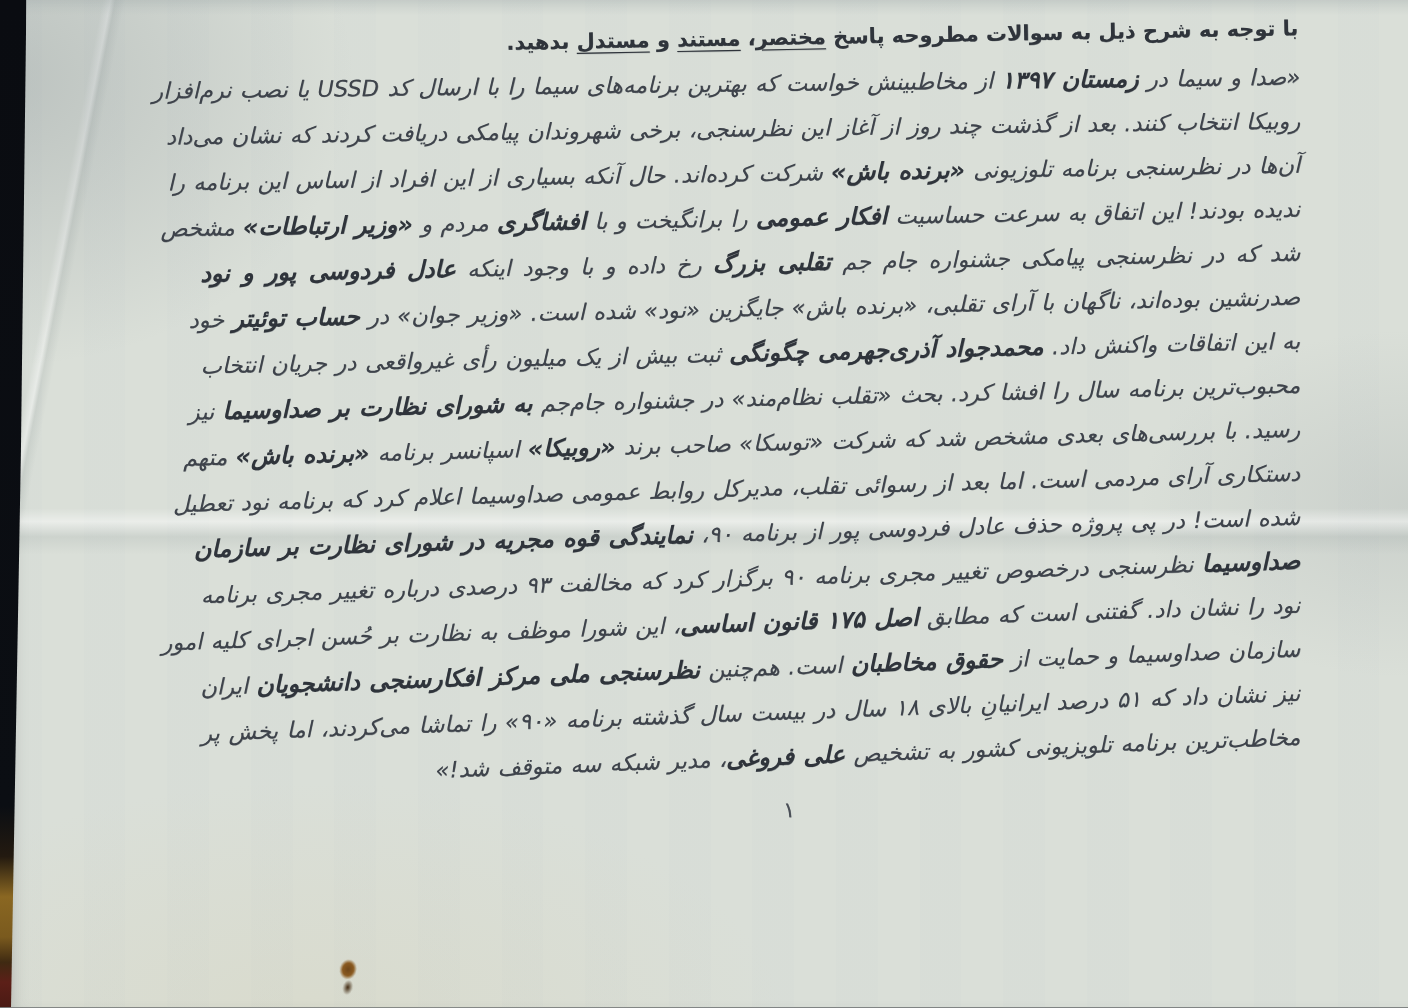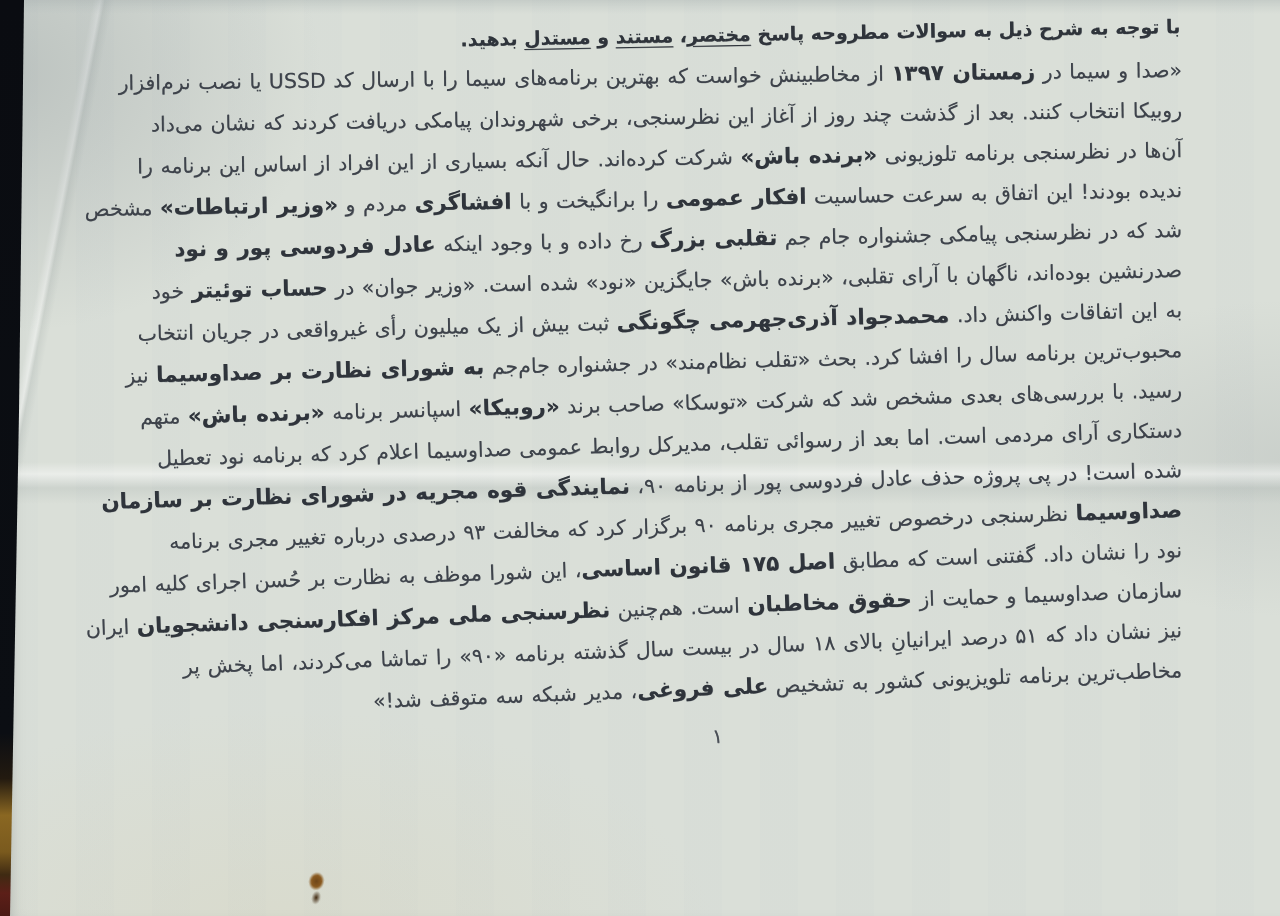--- a/index.html
+++ b/index.html
@@ -34,20 +34,21 @@
     position:absolute;top:15px;right:100px;
     direction:rtl;text-align:right;white-space:nowrap;
     font-size:19px;font-weight:700;color:var(--ink-bold,#2f343b);
     transform:rotate(-1.05deg);transform-origin:right top;
     text-shadow:0.3px 0.3px 0.6px rgba(62,67,75,0.55);
   }
   .doc-body{
     position:absolute;top:50px;right:98px;width:1000px;
     direction:rtl;color:var(--ink,#3e434b);
     text-shadow:0.3px 0.3px 0.6px rgba(62,67,75,0.5);
+    font-style:italic;
   }
   .doc-line{
     height:40px;line-height:40px;font-size:20.5px;
     text-align:justify;text-align-last:justify;
     white-space:nowrap;transform-origin:right center;
     word-spacing:1px;
   }
   .doc-line.last{text-align-last:right;}
   .b{font-weight:700;font-size:1.05em;color:var(--ink-bold,#2f343b);}
   .u{text-decoration:underline;text-underline-offset:4px;}

